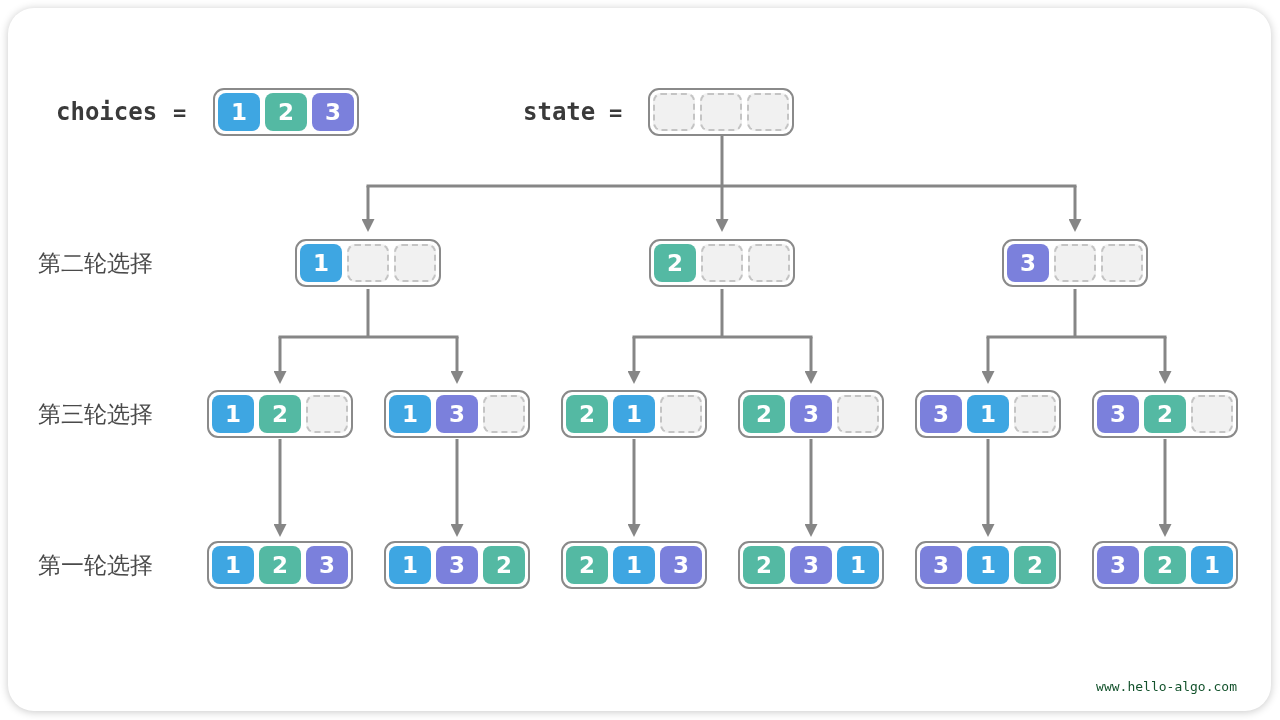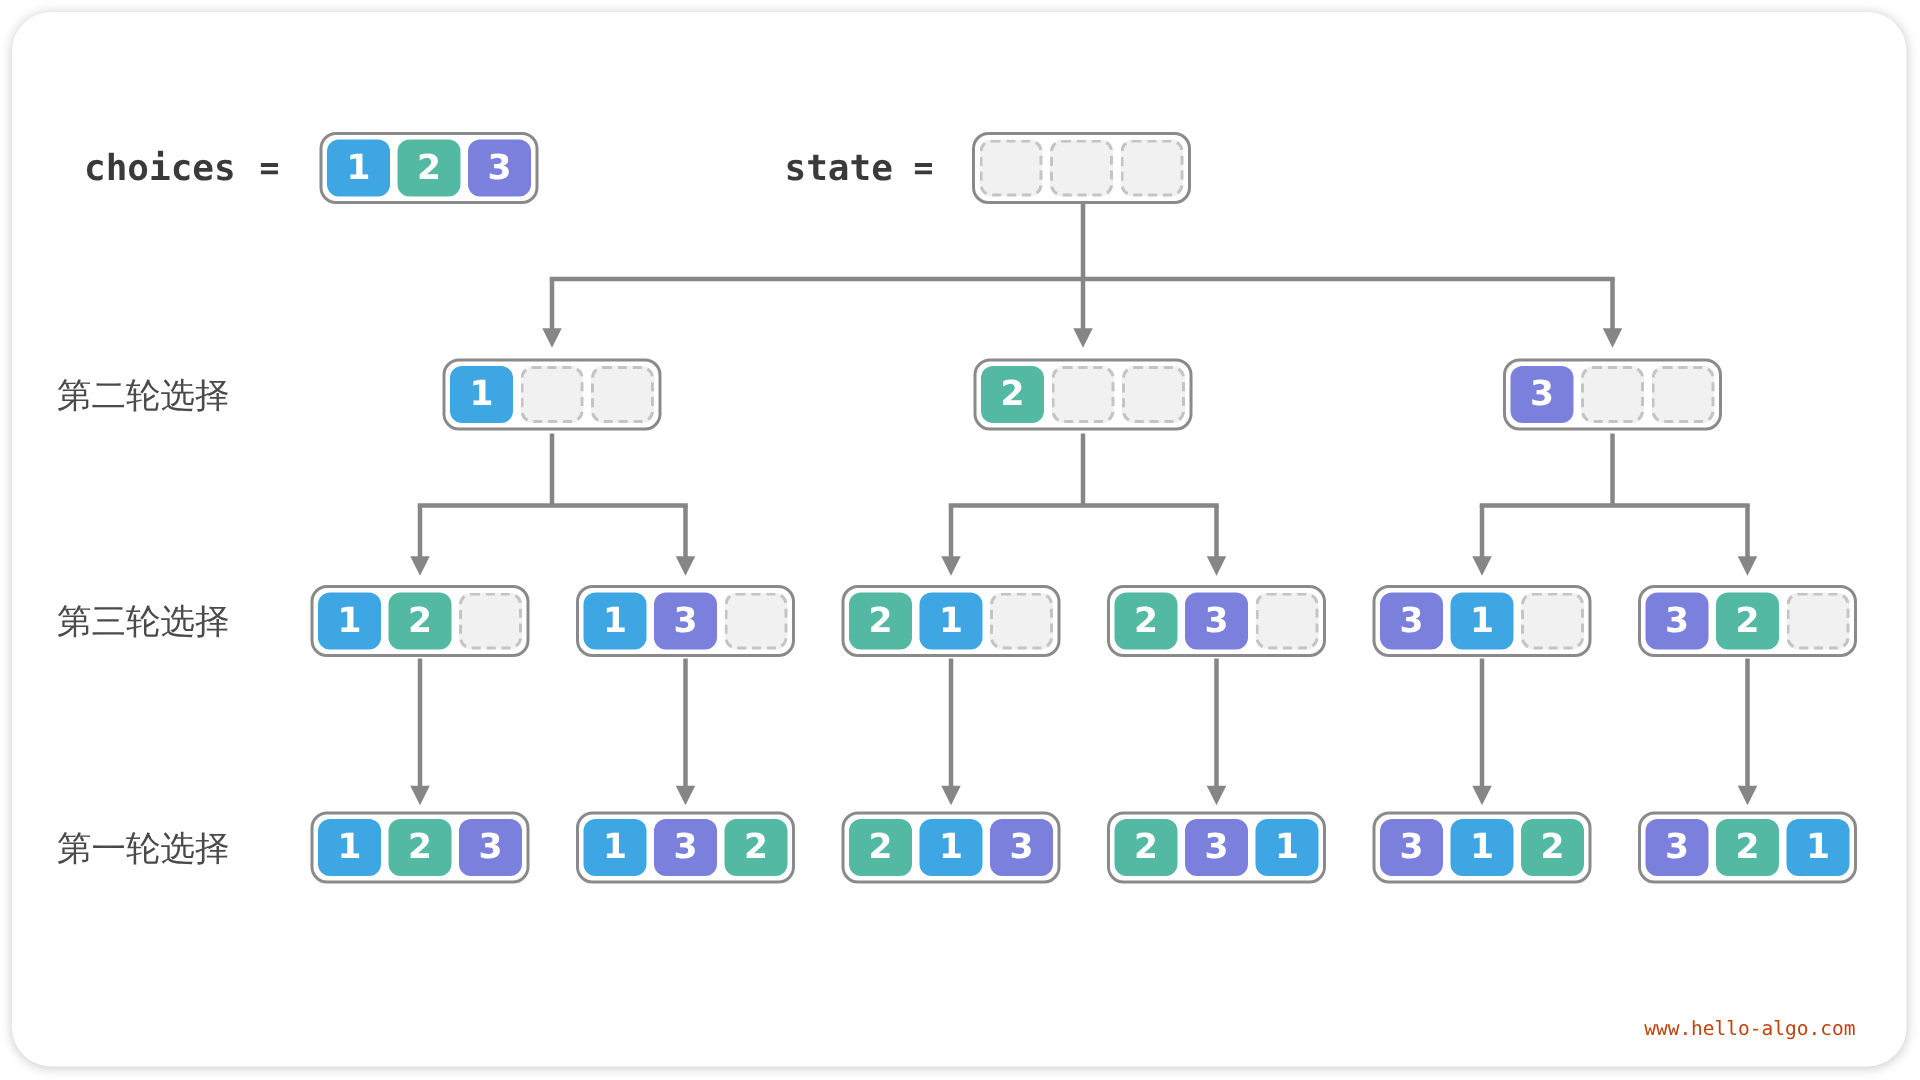--- a/index.html
+++ b/index.html
@@ -28,21 +28,21 @@
     position:absolute;z-index:2;height:48px;display:flex;align-items:center;
     font:bold 24px "DejaVu Sans Mono",monospace;color:#3A3A3A;
   }
   .code-label.eq{font-size:22px;}
   .row-label{
     position:absolute;z-index:2;left:38px;height:48px;display:flex;align-items:center;
     font:23px "Liberation Sans",sans-serif;color:#4A4A4A;
   }
   .watermark{
     position:absolute;z-index:2;right:43px;bottom:26px;
-    font:13px "DejaVu Sans Mono",monospace;color:#c2410c;
+    font:13px "DejaVu Sans Mono",monospace;color:#14532d;
   }
 </style>
 </head>
 <body>
 
 <div class="card"></div>
 
 <svg class="connectors" width="1280" height="720">
   <defs>
     <marker id="arw" viewBox="0 0 10 10" refX="7" refY="5" markerWidth="15" markerHeight="13" markerUnits="userSpaceOnUse" orient="auto">

